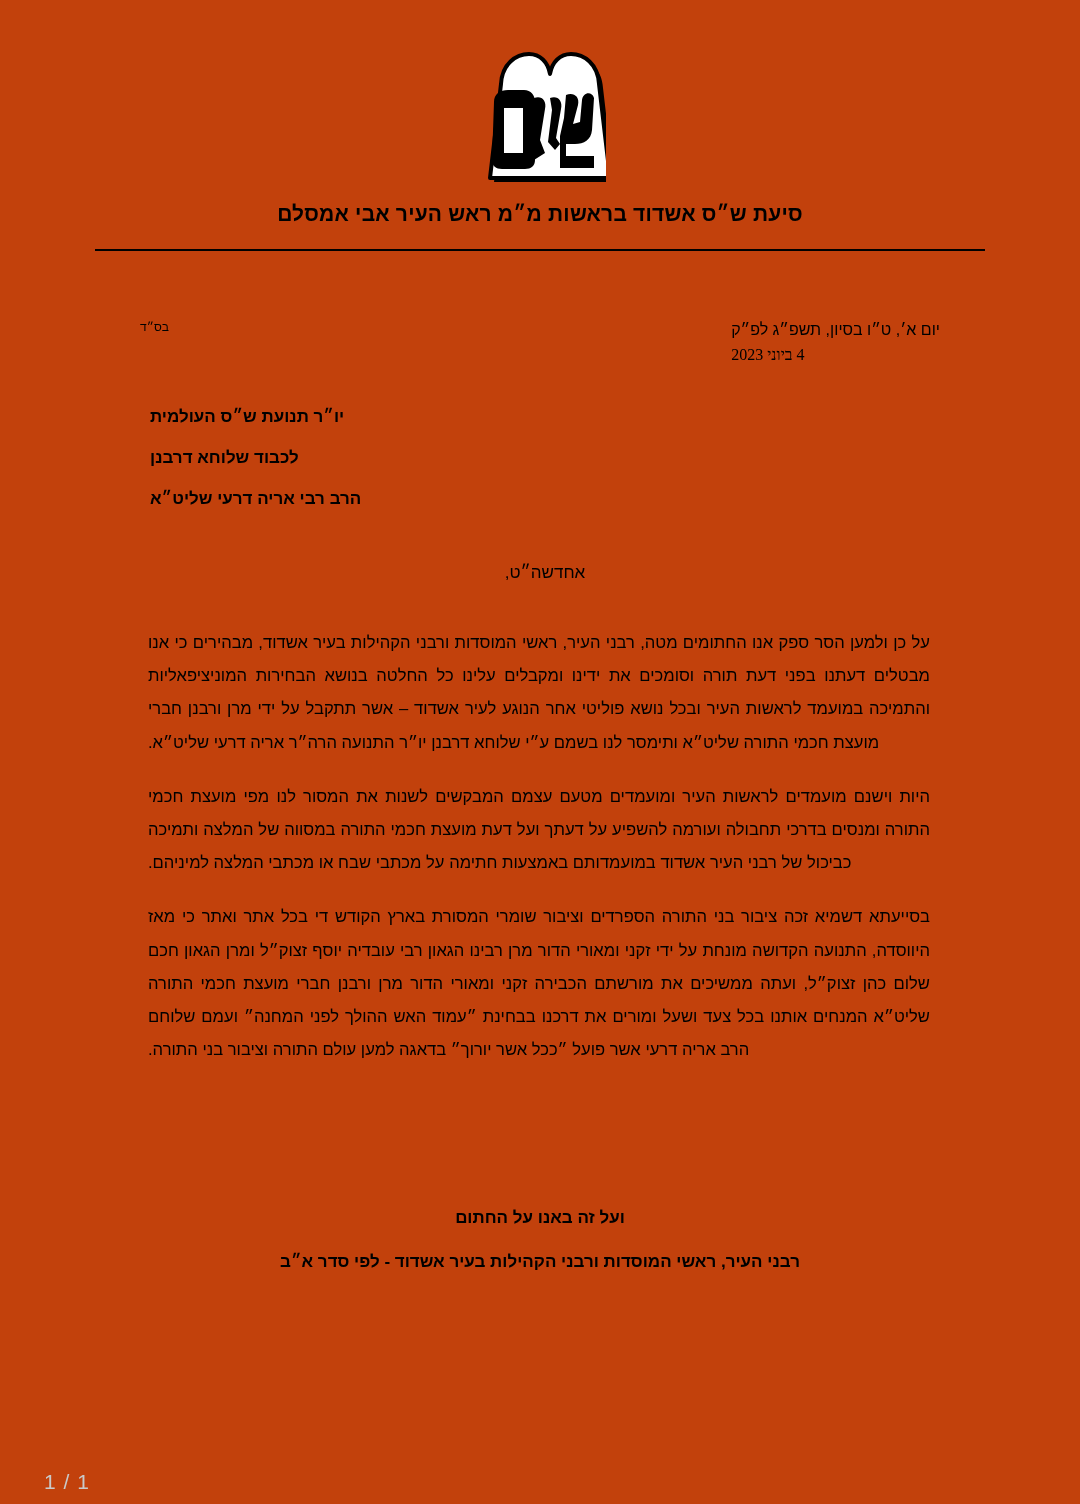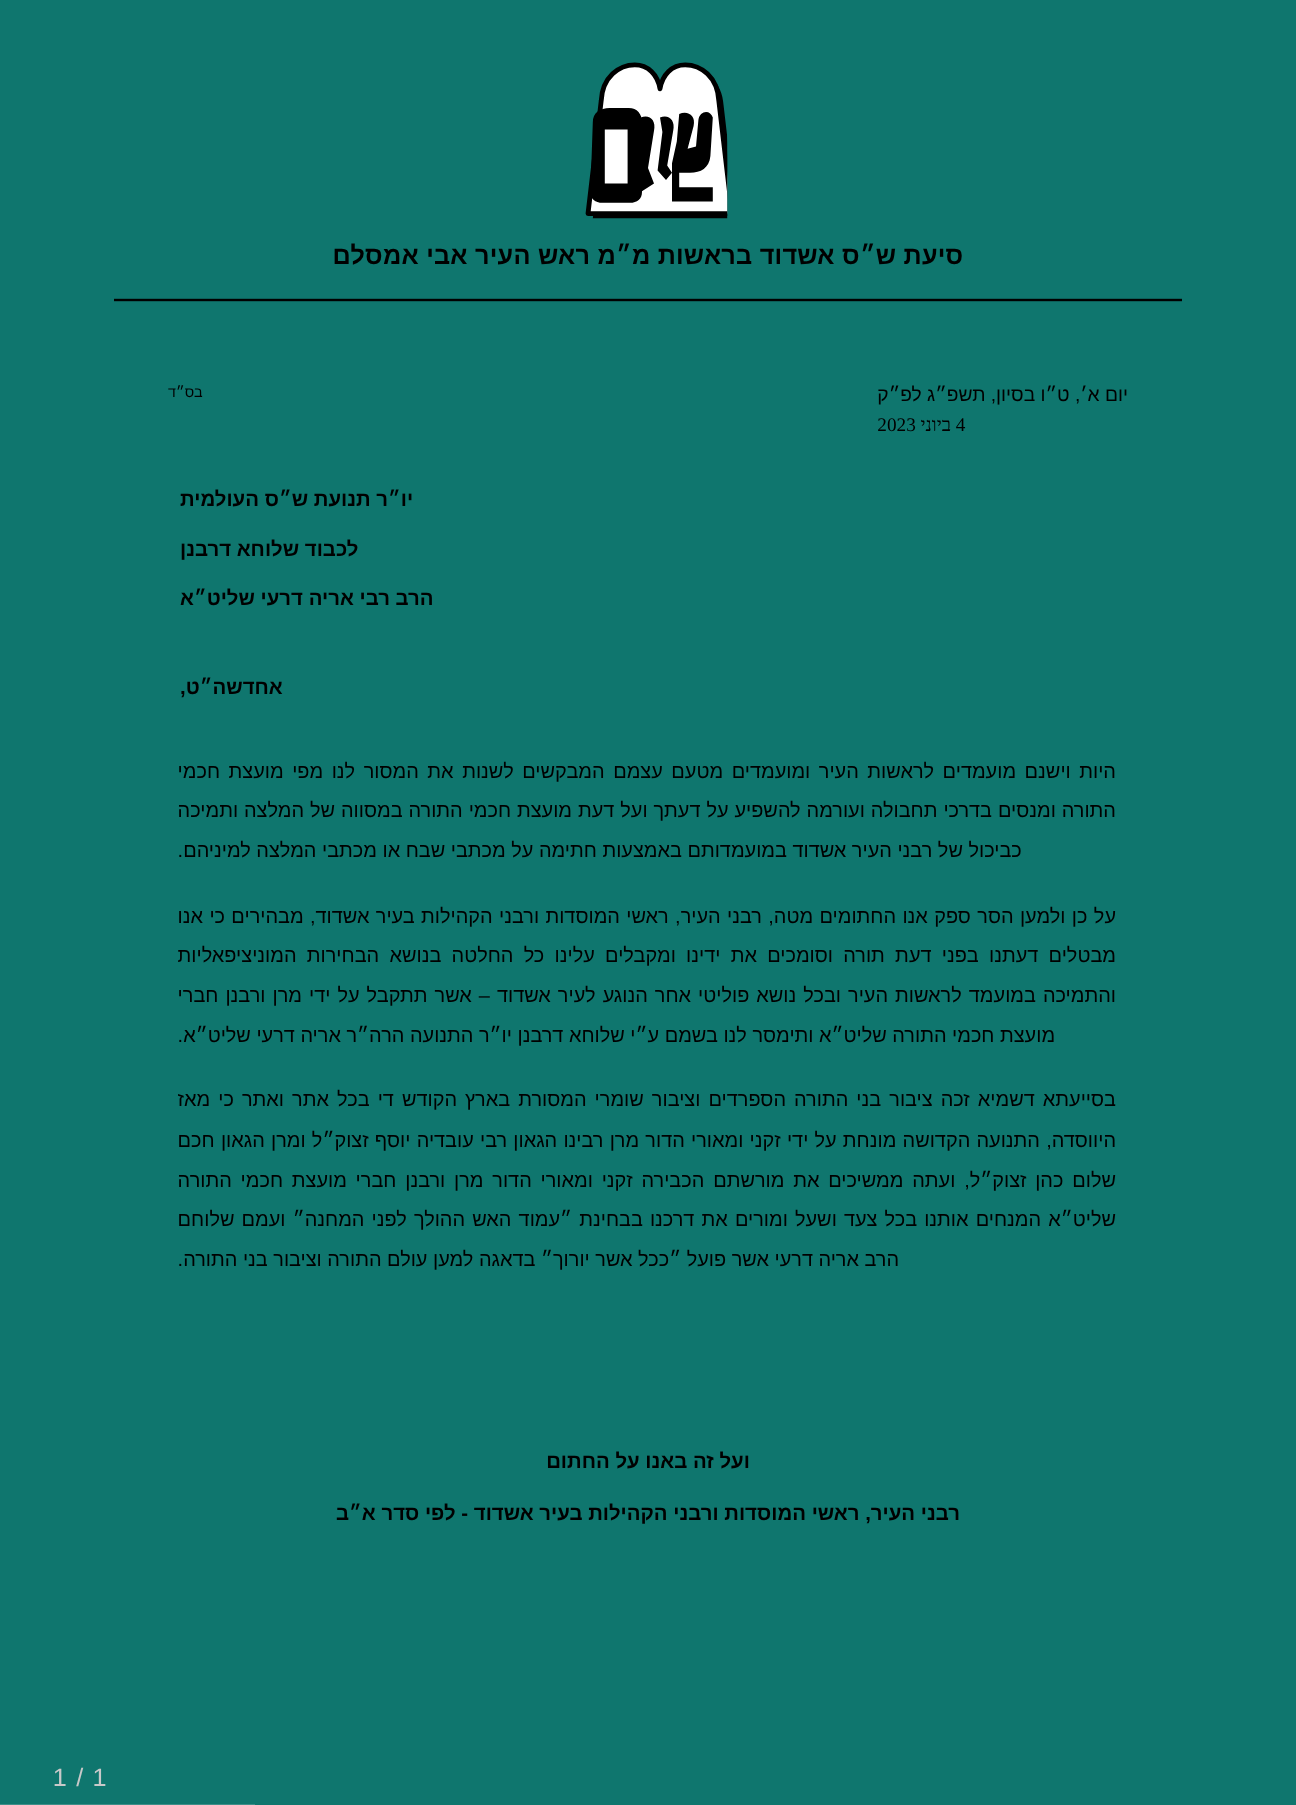--- a/index.html
+++ b/index.html
@@ -13,21 +13,21 @@
     height: 1504px;
     position: relative;
     font-family: "Liberation Sans", "DejaVu Sans", sans-serif;
     color: #000000;
     overflow: hidden;
   }
 
   .page {
     position: absolute;
     inset: 0;
-    background: #0f766e;
+    background: #c2410c;
   }
 
   
   .logo-wrap {
     position: absolute;
     top: 48px;
     left: 0;
     right: 0;
     display: flex;
     justify-content: center;
@@ -100,24 +100,24 @@
     line-height: 1;
   }
   .addressee .line { margin-bottom: 24px; }
   .addressee .line:last-child { margin-bottom: 16px; }
 
   .salutation {
     position: absolute;
     top: 563px;
     right: 140px;
     width: 790px;
-    text-align: left;
-    direction: rtl;
-    font-size: 17px;
-    font-weight: bold;
+    text-align: center;
+    direction: rtl;
+    font-size: 17px;
+    font-weight: normal;
   }
 
   
   .body-text {
     position: absolute;
     top: 626px;
     right: 150px;
     width: 782px;
     direction: rtl;
     text-align: justify;
@@ -199,22 +199,22 @@
 
   <div class="addressee">
     <div class="line">יו״ר תנועת ש״ס העולמית</div>
     <div class="line">לכבוד שלוחא דרבנן</div>
     <div class="line">הרב רבי אריה דרעי שליט״א</div>
   </div>
 
   <div class="salutation">אחדשה״ט,</div>
 
   <div class="body-text">
+    <p>על כן ולמען הסר ספק אנו החתומים מטה, רבני העיר, ראשי המוסדות ורבני הקהילות בעיר אשדוד, מבהירים כי אנו מבטלים דעתנו בפני דעת תורה וסומכים את ידינו ומקבלים עלינו כל החלטה בנושא הבחירות המוניציפאליות והתמיכה במועמד לראשות העיר ובכל נושא פוליטי אחר הנוגע לעיר אשדוד – אשר תתקבל על ידי מרן ורבנן חברי מועצת חכמי התורה שליט״א ותימסר לנו בשמם ע״י שלוחא דרבנן יו״ר התנועה הרה״ר אריה דרעי שליט״א.</p>
     <p>היות וישנם מועמדים לראשות העיר ומועמדים מטעם עצמם המבקשים לשנות את המסור לנו מפי מועצת חכמי התורה ומנסים בדרכי תחבולה ועורמה להשפיע על דעתך ועל דעת מועצת חכמי התורה במסווה של המלצה ותמיכה כביכול של רבני העיר אשדוד במועמדותם באמצעות חתימה על מכתבי שבח או מכתבי המלצה למיניהם.</p>
-    <p>על כן ולמען הסר ספק אנו החתומים מטה, רבני העיר, ראשי המוסדות ורבני הקהילות בעיר אשדוד, מבהירים כי אנו מבטלים דעתנו בפני דעת תורה וסומכים את ידינו ומקבלים עלינו כל החלטה בנושא הבחירות המוניציפאליות והתמיכה במועמד לראשות העיר ובכל נושא פוליטי אחר הנוגע לעיר אשדוד – אשר תתקבל על ידי מרן ורבנן חברי מועצת חכמי התורה שליט״א ותימסר לנו בשמם ע״י שלוחא דרבנן יו״ר התנועה הרה״ר אריה דרעי שליט״א.</p>
     <p>בסייעתא דשמיא זכה ציבור בני התורה הספרדים וציבור שומרי המסורת בארץ הקודש די בכל אתר ואתר כי מאז היווסדה, התנועה הקדושה מונחת על ידי זקני ומאורי הדור מרן רבינו הגאון רבי עובדיה יוסף זצוק״ל ומרן הגאון חכם שלום כהן זצוק״ל, ועתה ממשיכים את מורשתם הכבירה זקני ומאורי הדור מרן ורבנן חברי מועצת חכמי התורה שליט״א המנחים אותנו בכל צעד ושעל ומורים את דרכנו בבחינת ״עמוד האש ההולך לפני המחנה״ ועמם שלוחם הרב אריה דרעי אשר פועל ״ככל אשר יורוך״ בדאגה למען עולם התורה וציבור בני התורה.</p>
   </div>
 
   <div class="closing">
     <div class="close-1">ועל זה באנו על החתום</div>
     <div class="close-2">רבני העיר, ראשי המוסדות ורבני הקהילות בעיר אשדוד - לפי סדר א״ב</div>
   </div>
 
   <div class="page-indicator">1 / 1</div>
 

